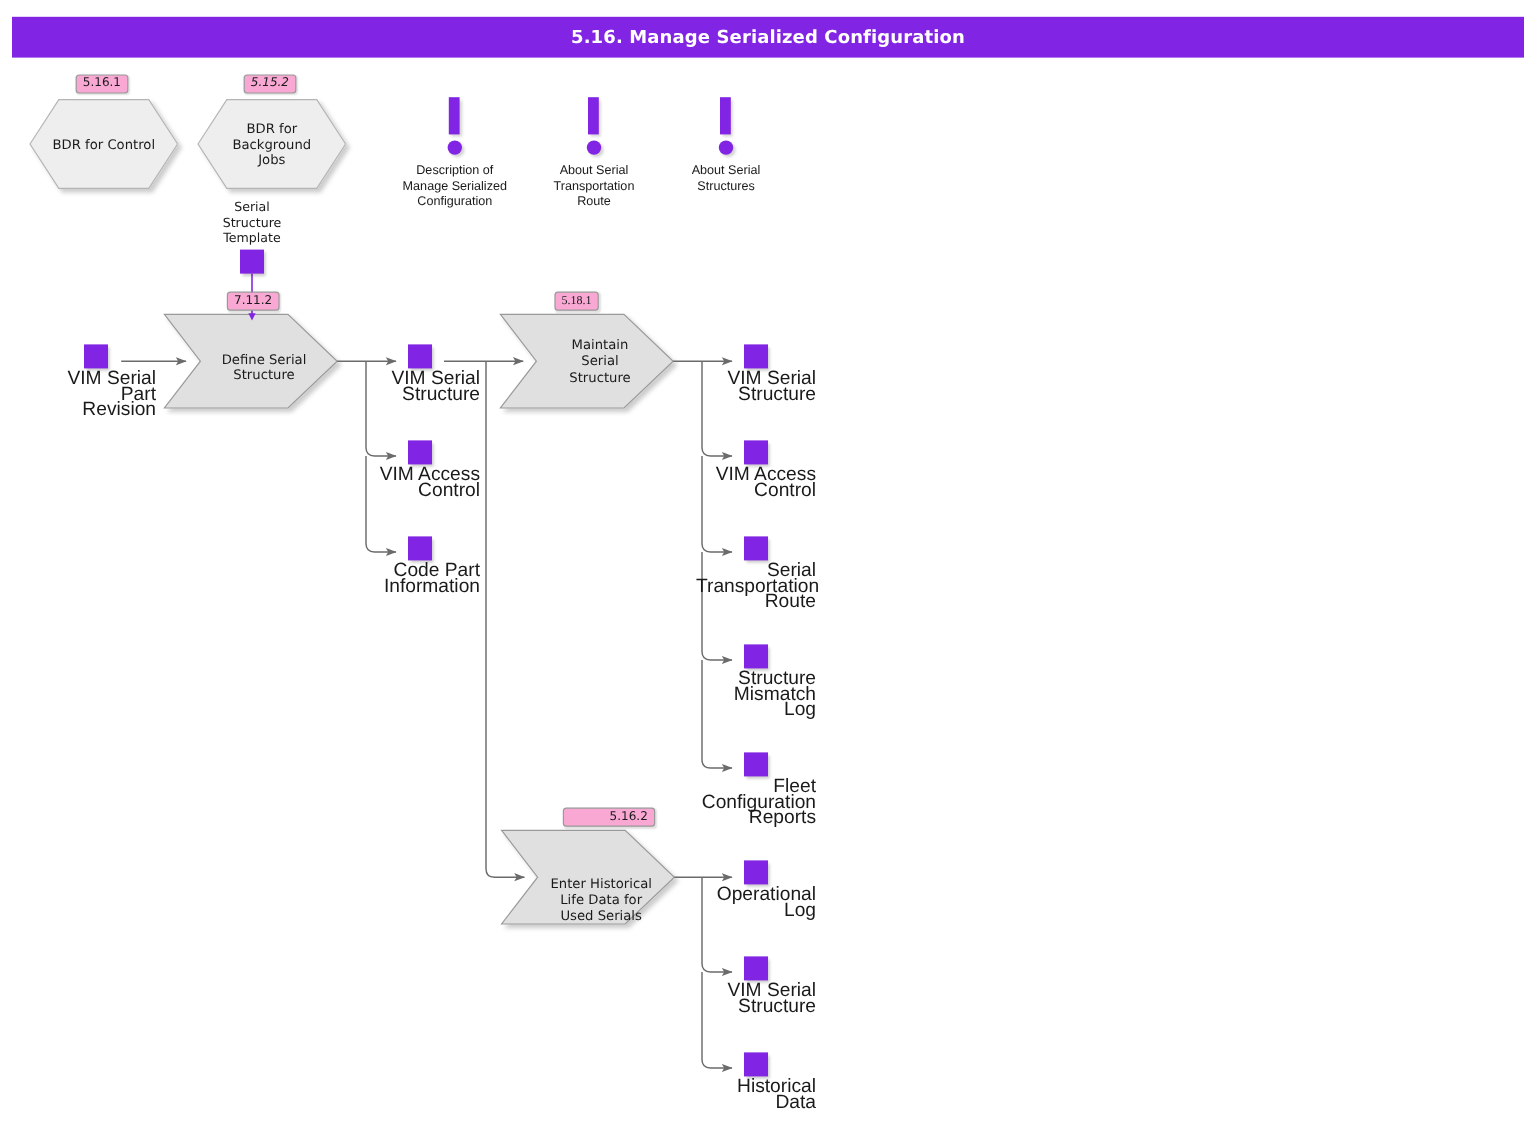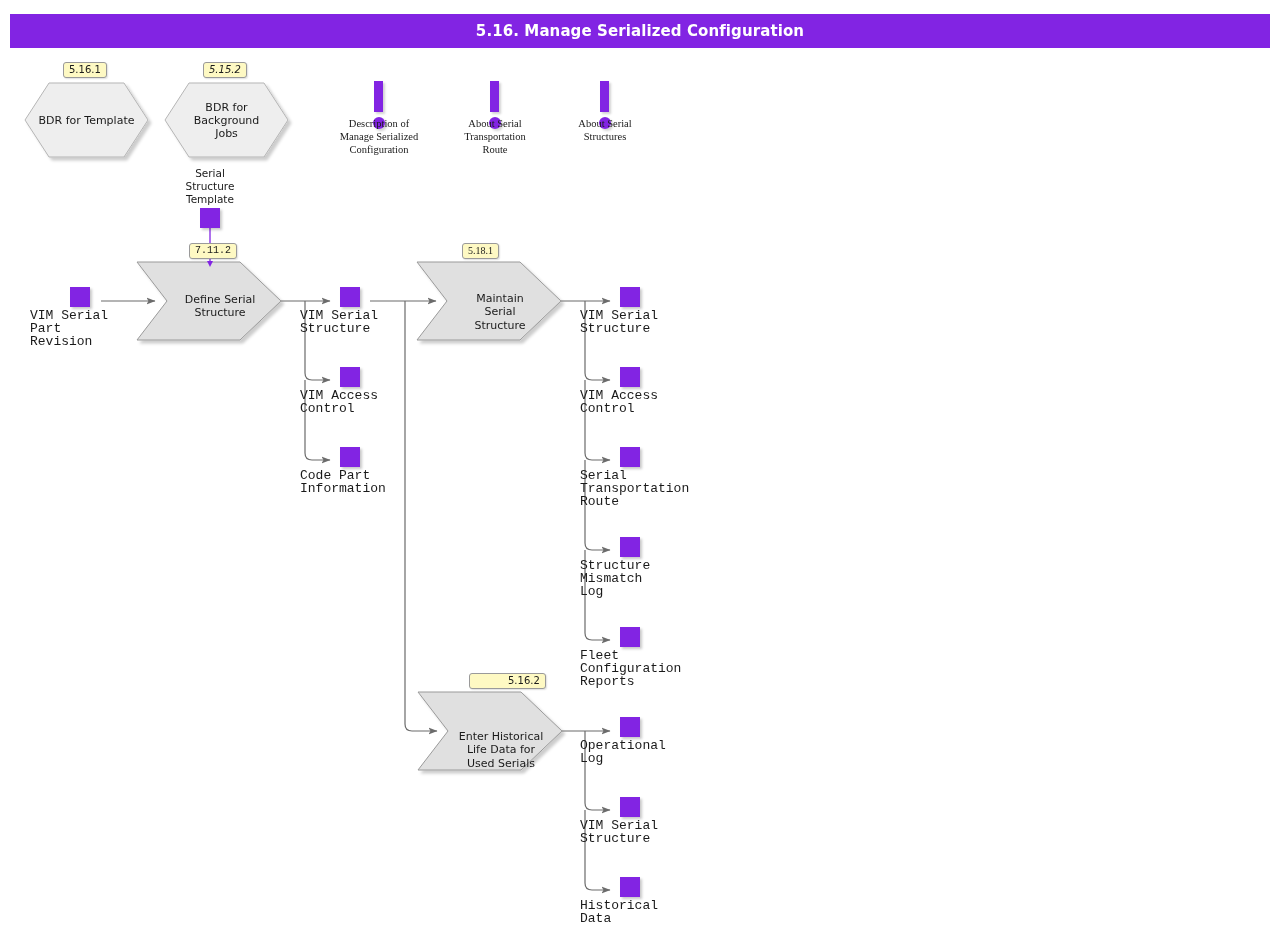--- a/index.html
+++ b/index.html
@@ -86,21 +86,21 @@
     text-align: center;
     font-size: 11px;
     color: #1a1a1a;
     line-height: 13.5px;
     font-family: "DejaVu Sans", sans-serif;
   }
 
   
   .id-chip {
     position: absolute;
-    background: #fef9c3;
+    background: #f9a8d4;
     border: 1px solid #9a9a9a;
     border-radius: 3px;
     font-size: 10px;
     color: #1a1a1a;
     padding: 1px 5px 2px 5px;
     line-height: 11px;
     white-space: nowrap;
     font-family: "DejaVu Sans", sans-serif;
     box-shadow: 1px 1px 1.5px rgba(0,0,0,0.12);
   }
@@ -117,25 +117,25 @@
     width: 20px;
     height: 20px;
     background: #8224e3;
     box-shadow: 2px 2px 2.5px rgba(0,0,0,0.22);
   }
   .data-node .cap {
     position: absolute;
     left: -13px;
     top: 22px;
     width: 100px;
-    text-align: left;
-    font-size: 13px;
+    text-align: right;
+    font-size: 16px;
     color: #1a1a1a;
     line-height: 13px;
-    font-family: Liberation Mono, monospace;
+    font-family: Liberation Sans, sans-serif;
   }
 
   
   .info-node {
     position: absolute;
     width: 120px;
   }
   .info-node .bang-bar {
     position: absolute;
     left: 55px;
@@ -151,27 +151,27 @@
     top: 36px;
     width: 12px;
     height: 12px;
     border-radius: 50%;
     background: #8224e3;
     box-shadow: 2px 2px 2.5px rgba(0,0,0,0.18);
   }
   .info-node .info-cap {
     position: absolute;
     left: 0;
-    top: 36px;
+    top: 55px;
     width: 120px;
     text-align: center;
     font-size: 10.5px;
     color: #1a1a1a;
     line-height: 13px;
-    font-family: Liberation Serif, serif;
+    font-family: Liberation Sans, sans-serif;
   }
 </style>
 </head>
 <body>
 
 <div id="canvas">
 
   <div class="title-bar">
     <span class="title-text">5.16. Manage Serialized Configuration</span>
   </div>
@@ -241,21 +241,21 @@
 
     <g>
       <path d="M562,731 L610,731" stroke="#6b6b6b" stroke-width="1.2" fill="none" marker-end="url(#arrowGray)"></path>
       <path d="M585,731 L585,803 Q585,810 592,810 L610,810" stroke="#6b6b6b" stroke-width="1.2" fill="none" marker-end="url(#arrowGray)"></path>
       <path d="M585,810 L585,883 Q585,890 592,890 L610,890" stroke="#6b6b6b" stroke-width="1.2" fill="none" marker-end="url(#arrowGray)"></path>
     </g>
   </svg>
 
   <div class="id-chip" style="left:63px; top:62px;">5.16.1</div>
   <div class="hex-node" style="left:25px; top:83px; width:123px; height:74px;">
-    <div class="hex-label">BDR for Template</div>
+    <div class="hex-label">BDR for Control</div>
   </div>
 
   <div class="id-chip" style="left:203px; top:62px;font-style:italic;">5.15.2</div>
   <div class="hex-node" style="left:165px; top:83px; width:123px; height:74px;">
     <div class="hex-label">BDR for<br>Background<br>Jobs</div>
   </div>
 
   <div class="info-node" style="left:319px; top:81px;">
     <div class="bang-bar"></div>
     <div class="bang-dot"></div>
@@ -272,27 +272,27 @@
     <div class="bang-bar"></div>
     <div class="bang-dot"></div>
     <div class="info-cap">About Serial<br>Structures</div>
   </div>
 
   <div style="position:absolute; left:160px; top:167px; width:100px; text-align:center;
               font-size:10.5px; line-height:13px; color:#1a1a1a;">Serial<br>Structure<br>Template</div>
   <div style="position:absolute; left:200px; top:208px; width:20px; height:20px;
               background:#8224e3; box-shadow:2px 2px 2.5px rgba(0,0,0,0.22);"></div>
 
-  <div class="id-chip" style="left:189px; top:243px;font-family:Liberation Mono, monospace;">7.11.2</div>
+  <div class="id-chip" style="left:189px; top:243px;">7.11.2</div>
   <div class="proc-node" style="left:137px; top:262px; width:144px; height:88px;">
     <div class="proc-label" style="padding-left:22px; box-sizing:border-box;">Define Serial<br>Structure</div>
   </div>
 
   <div class="id-chip" style="left:462px; top:243px;font-family:Liberation Serif, serif;">5.18.1</div>
-  <div class="proc-node" style="left:417px; top:262px; width:144px; height:78px;margin-top:11px;">
+  <div class="proc-node" style="left:417px; top:262px; width:144px; height:78px;">
     <div class="proc-label" style="padding-left:22px; box-sizing:border-box;">Maintain<br>Serial<br>Structure</div>
   </div>
 
   <div class="id-chip" style="left:469px; top:673px;padding-left:38px;">5.16.2</div>
   <div class="proc-node" style="left:418px; top:692px; width:144px; height:78px;margin-top:19px;">
     <div class="proc-label" style="padding-left:22px; box-sizing:border-box;">Enter Historical<br>Life Data for<br>Used Serials</div>
   </div>
 
   <div class="data-node" style="left:43px; top:287px;">
     <div class="sq"></div>

